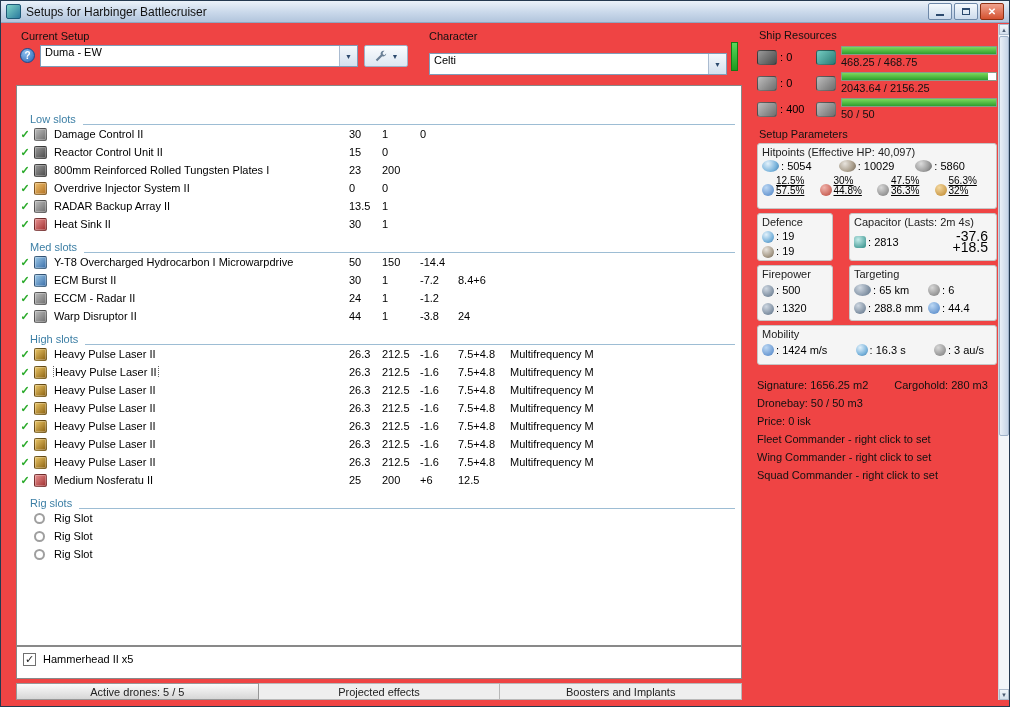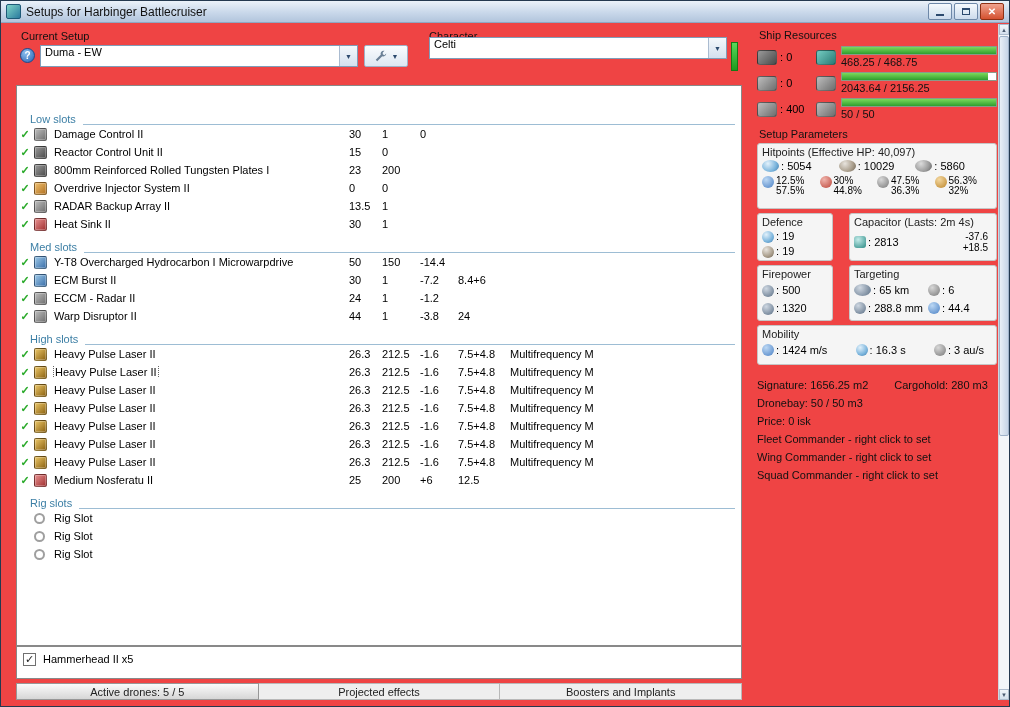--- a/index.html
+++ b/index.html
@@ -87,27 +87,27 @@
   .pic.armor{background:radial-gradient(circle at 35% 30%,#e8e4de,#a89c8a 60%,#6a5f50);}
   .pic.structure{background:radial-gradient(circle at 35% 30%,#dcdcdc,#9a9a9a 60%,#565656);}
   .pic.orb{width:12px;height:12px;}
   .pic.em{background:radial-gradient(circle at 35% 30%,#bcd8f4,#4a80c4);}
   .pic.therm{background:radial-gradient(circle at 35% 30%,#f0b4ac,#bc4438);}
   .pic.kin{background:radial-gradient(circle at 35% 30%,#d8d8d8,#787878);}
   .pic.exp{background:radial-gradient(circle at 35% 30%,#f4d8a0,#bc8428);}
   .pic.cap{background:radial-gradient(circle at 35% 30%,#c4ecea,#2a8a84);border-radius:3px;}
   .pic.mech{background:radial-gradient(circle at 35% 30%,#cfd8e2,#5a6e84);}
   .resist-row{display:flex;margin-top:4px;align-items:center;}
-  .res-grp{display:flex;align-items:flex-start;width:58px;}
+  .res-grp{display:flex;align-items:flex-end;width:58px;text-decoration:underline;}
   .stack{display:flex;flex-direction:column;font-size:10px;line-height:10px;}
   .boxrow{display:flex;gap:16px;margin-top:4px;align-items:stretch;}
   .grow{flex:1;}
   .prow{display:flex;align-items:center;line-height:13px;margin-top:2px;}
   .caprow{display:flex;align-items:center;justify-content:space-between;margin-top:3px;padding-right:4px;}
-  .capstack{display:flex;flex-direction:column;font-size:10px;line-height:11px;text-align:right;}
+  .capstack{display:flex;flex-direction:column;font-size:14px;line-height:11px;text-align:right;}
   .tgrid{display:grid;grid-template-columns:1fr 64px;row-gap:6px;margin-top:4px;}
   .tcell{display:flex;align-items:center;}
   .mrow{display:flex;align-items:center;justify-content:space-between;margin-top:4px;padding-right:8px;}
   .mgrp{display:flex;align-items:center;}
   .info-lines{margin-top:12px;}
   .info-line{display:flex;gap:26px;line-height:16px;margin-bottom:2px;color:#111;}
 
   
   .vscroll{position:absolute;left:997px;top:23px;width:11px;height:676px;background:#f3f6f9;border-left:1px solid #cfd6de;box-sizing:border-box;}
   .vs-arrow{position:absolute;left:0;width:10px;height:11px;background:linear-gradient(#f2f6fa,#d4dfec);border:1px solid #aebccd;font-size:6px;color:#4a5a70;display:flex;align-items:center;justify-content:center;box-sizing:border-box;}
@@ -142,21 +142,21 @@
     <span class="combo-text">Duma - EW</span>
     <span class="combo-arrow">▼</span>
   </div>
   <div class="toolbtn">
     <svg width="14" height="14" viewBox="0 0 16 16">
         <path d="M11 2a3.5 3.5 0 0 0-3.3 4.6L2 12.3 3.7 14l5.7-5.7A3.5 3.5 0 0 0 14 5l-2 2-2-1V4l2-2z" fill="#6a7f95"></path>
       </svg>
     <span class="arr">▼</span>
   </div>
   <span class="lbl" style="left:428px;top:29px;">Character</span>
-  <div class="combo" style="left:428px;top:36px;width:298px;">
+  <div class="combo" style="left:428px;top:52px;width:298px;">
     <span class="combo-text">Celti</span>
     <span class="combo-arrow">▼</span>
   </div>
   <span class="skill-bar"></span>
 
   <div class="mod-panel">
     <div class="modules-list">
         <div class="sec-row">
           <span class="sec-label">Low slots</span>
           <span class="sec-line"></span>

